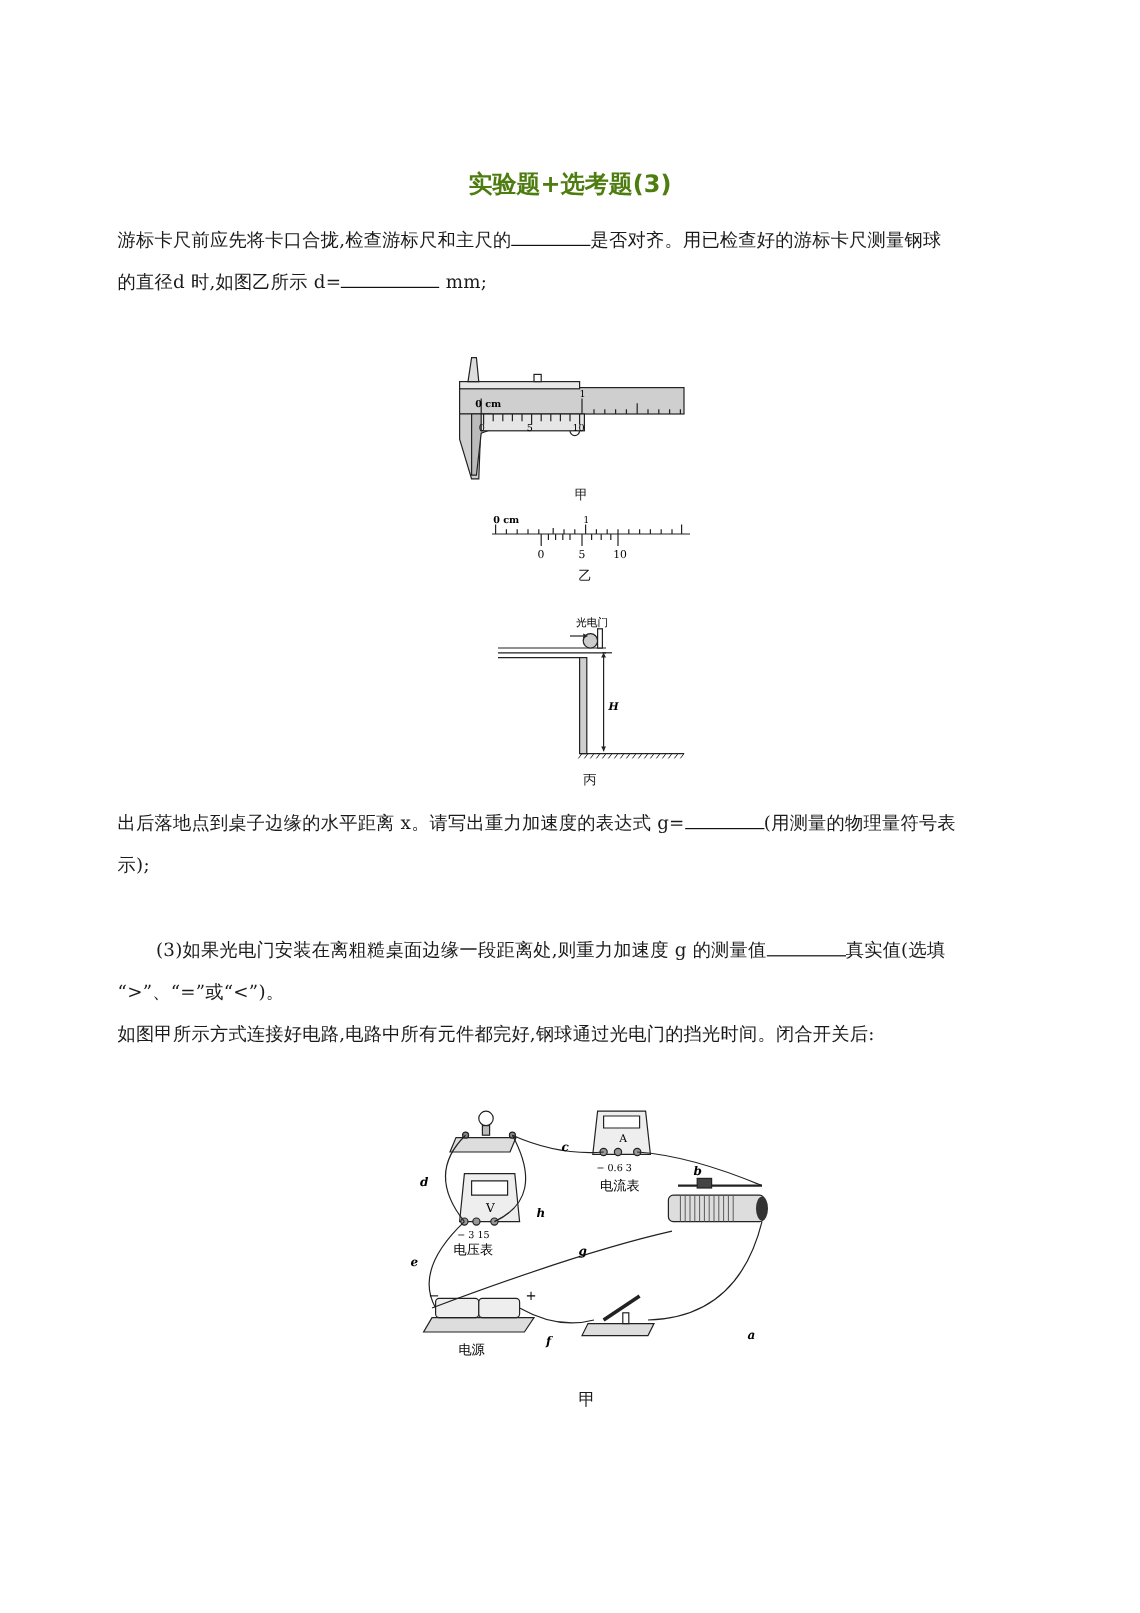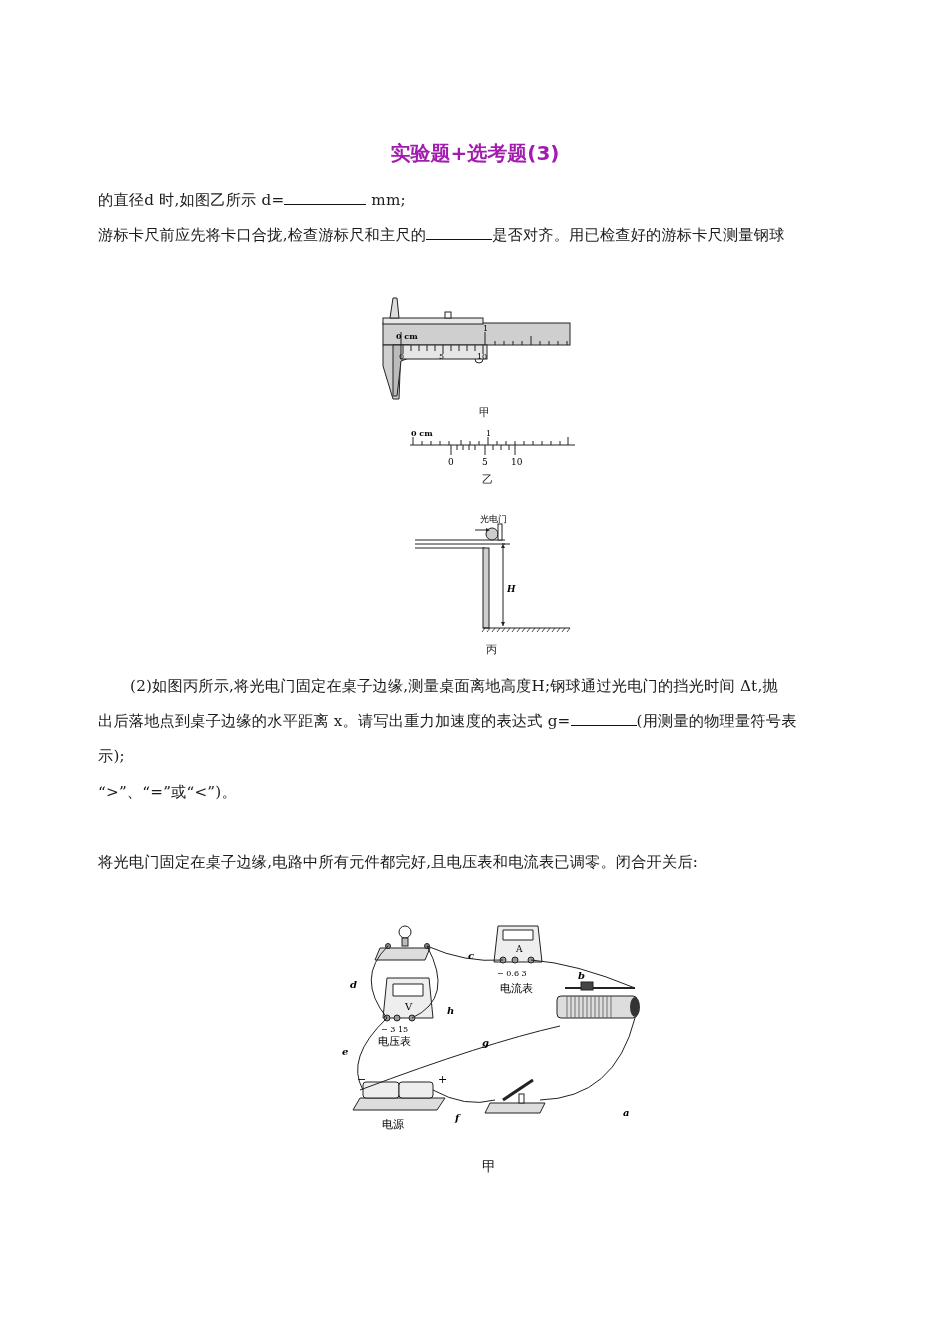--- a/index.html
+++ b/index.html
@@ -1,33 +1,33 @@
 <!DOCTYPE html>
 <html><head>
 <meta charset="utf-8">
 <style>
   html, body { margin:0; padding:0; background:#ffffff; }
   body { width:950px; height:1344px; position:relative; overflow:hidden;
          font-family:"DejaVu Serif","Liberation Serif",serif; color:#1a1a1a; }
   .title { position:absolute; left:0; width:950px; top:140px; text-align:center;
-           font-size:20px; font-weight:bold; color:#a21caf; font-family:"DejaVu Sans","Liberation Sans",sans-serif; }
+           font-size:20px; font-weight:bold; color:#4d7c0f; font-family:"DejaVu Sans","Liberation Sans",sans-serif; }
   .p { position:absolute; left:98px; width:752px; font-size:15.2px; line-height:35px; letter-spacing:0.2px; }
   .blank { display:inline-block; border-bottom:1.3px solid #111; height:14px; vertical-align:baseline; }
   .caption { position:absolute; font-size:11px; font-family:"DejaVu Sans",sans-serif; }
   .fig { position:absolute; }
   svg text { font-family:"DejaVu Serif","Liberation Serif",serif; }
 </style>
 </head>
 <body>
 
 <div class="title">实验题+选考题(3)</div>
 
 <div class="p" style="top:183px;">
+  <div><span>游标卡尺前应先将卡口合拢,检查游标尺和主尺的</span><span class="blank" style="width:66px;"></span><span>是否对齐。用已检查好的游标卡尺测量钢球</span></div>
   <div><span>的直径d 时,如图乙所示 d=</span><span class="blank" style="width:82px;"></span><span> mm;</span></div>
-  <div><span>游标卡尺前应先将卡口合拢,检查游标尺和主尺的</span><span class="blank" style="width:66px;"></span><span>是否对齐。用已检查好的游标卡尺测量钢球</span></div>
 </div>
 
 <svg class="fig" style="left:375px;top:296px;" width="205" height="110">
 
   <rect x="8" y="27" width="187" height="22" fill="#cfcfcf" stroke="#222" stroke-width="1"></rect>
 
   <rect x="8" y="22" width="100" height="6" fill="#e8e8e8" stroke="#222" stroke-width="1"></rect>
   <rect x="70" y="16" width="6" height="6" fill="#fff" stroke="#222"></rect>
 
   <path d="M15 22 L18 2 L22 2 L24 22 Z" fill="#ddd" stroke="#222"></path>
@@ -147,31 +147,31 @@
       <line x1="150" y1="118" x2="147" y2="122"></line>
     <line x1="155" y1="118" x2="152" y2="122"></line>
       <line x1="160" y1="118" x2="157" y2="122"></line>
   </g>
   <text x="70" y="12" font-size="9" font-family="DejaVu Sans, sans-serif">光电门</text>
   <text x="97" y="82" font-size="9" font-style="italic" font-weight="bold">H</text>
 </svg>
 <div class="caption" style="left:486px;top:642px;">丙</div>
 
 <div class="p" style="top:669px;">
-  <div style="text-indent:32px;">(2)如图丙所示,将光电门固定在桌子边缘,测量桌面离地高度H;钢球通过光电门的挡光时间 Δt,抛</div>
   <div><span>出后落地点到桌子边缘的水平距离 x。请写出重力加速度的表达式 g=</span><span class="blank" style="width:66px;"></span><span>(用测量的物理量符号表</span></div>
   <div>示);</div>
 </div>
 
 <div class="p" style="top:775px;">
+  <div style="text-indent:32px;"><span>(3)如果光电门安装在离粗糙桌面边缘一段距离处,则重力加速度 g 的测量值</span><span class="blank" style="width:66px;"></span><span>真实值(选填</span></div>
   <div>“&gt;”、“=”或“&lt;”)。</div>
 </div>
 
 <div class="p" style="top:845px;">
-  <div>将光电门固定在桌子边缘,电路中所有元件都完好,且电压表和电流表已调零。闭合开关后:</div>
+  <div>如图甲所示方式连接好电路,电路中所有元件都完好,钢球通过光电门的挡光时间。闭合开关后:</div>
 </div>
 
 <svg class="fig" style="left:335px;top:918px;" width="320" height="220">
 
   <polygon points="45,30 95,30 90,42 40,42" fill="#ddd" stroke="#222"></polygon>
   <circle cx="70" cy="14" r="6" fill="#fff" stroke="#222"></circle>
   <rect x="67" y="20" width="6" height="8" fill="#bbb" stroke="#222"></rect>
   <circle cx="53" cy="28" r="2.5" fill="#888" stroke="#222"></circle>
   <circle cx="92" cy="28" r="2.5" fill="#888" stroke="#222"></circle>
 

